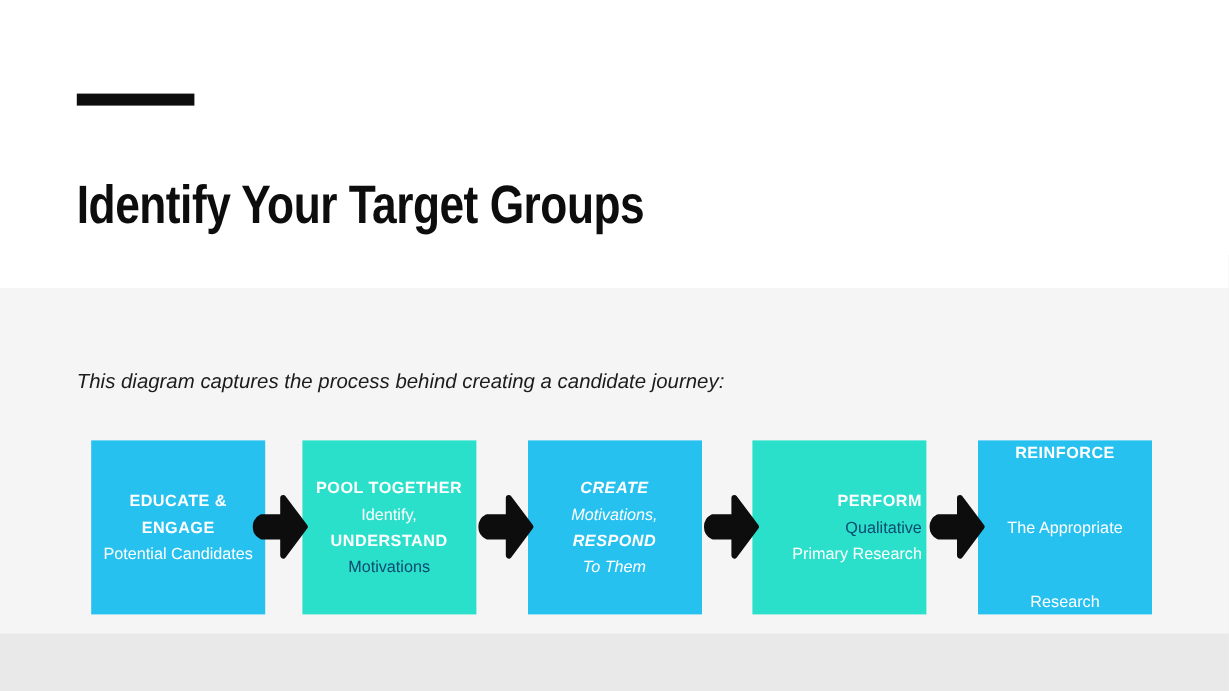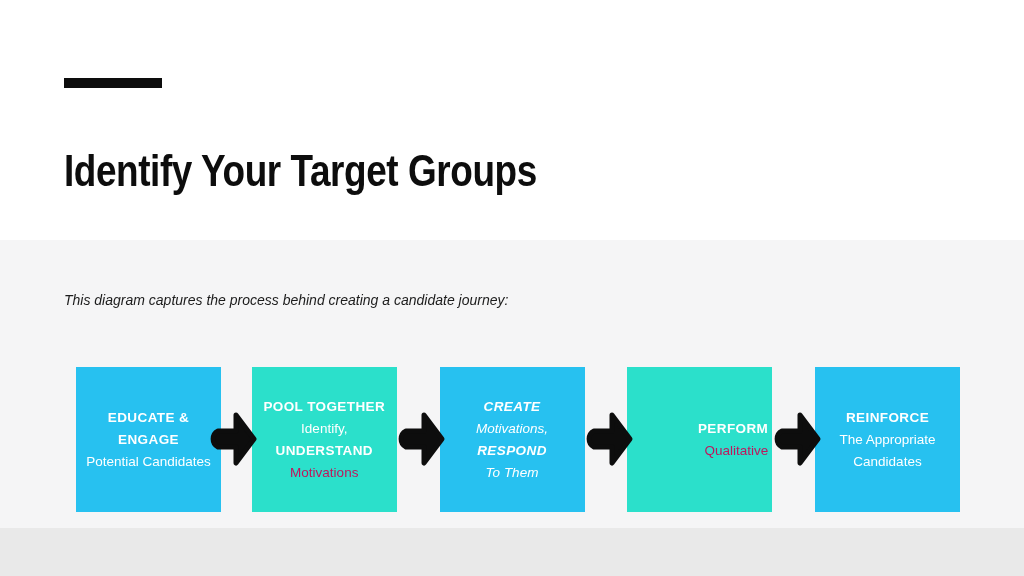--- a/index.html
+++ b/index.html
@@ -26,42 +26,42 @@
     color: #0d0d0d; white-space: nowrap;
     letter-spacing: -0.5px;
     transform: scaleX(0.82); transform-origin: left center;
   }
   .bottom-section {
     position: absolute; top: 240px; left: 0;
     width: 100%; height: 336px;
     background: var(--bg-bottom, #f5f5f6);
   }
   .subtitle {
-    position: absolute; left: 64px; top: 52px;
-    font-size: 14px; font-style: italic;
+    position: absolute; left: 64px; top: 68px;
+    font-size: 17px; font-style: italic;
     color: #1c1c1c; white-space: nowrap;
   }
   .steps-row {
     position: absolute; left: 64px; top: 127px;
     width: 896px; height: 145px;
   }
   .step-box {
     position: absolute; top: 0;
     width: 145px; height: 145px;
     display: flex; flex-direction: column;
     justify-content: center; align-items: center;
     text-align: center;
     z-index: 1;
   }
   .step-box.blue { background: var(--blue, #27c1f0); }
   .step-box.teal { background: var(--teal, #2be0cb); }
   .step-line { font-size: 13.5px; line-height: 22px; padding: 0 4px; }
   .step-line.bold-white { color: #ffffff; font-weight: bold; letter-spacing: 0.4px; }
   .step-line.regular-white { color: #ffffff; }
-  .step-line.regular-dark { color: #be185d; }
+  .step-line.regular-dark { color: #0c4a6e; }
   .arrow {
     position: absolute; top: 44px;
     width: 56px; height: 56px;
     z-index: 2;
   }
 </style>
 </head>
 <body>
 
 <div class="slide" style="--bg-top: #FFFFFF; --bg-bottom: #F5F5F6; --accent: #0D0D0D; --blue: #27C1F0; --teal: #2BE0CB;">
@@ -93,24 +93,25 @@
           <div class="step-line regular-white">Motivations,</div>
           <div class="step-line bold-white">RESPOND</div>
           <div class="step-line regular-white">To Them</div>
         </div>
         <div class="arrow" style="left: 513.875px;"><svg viewBox="0 0 56 56" width="56" height="56">
             <path d="M16 20 H34 V4 L52 28 L34 52 V36 H16 A9 9 0 0 1 16 20 Z" fill="#0D0D0D" stroke="#0D0D0D" stroke-width="5" stroke-linejoin="round"></path>
           </svg></div>
         <div class="step-box teal" style="left: 563.25px; align-items: flex-end;">
           <div class="step-line bold-white">PERFORM</div>
           <div class="step-line regular-dark">Qualitative</div>
+          <div class="step-line regular-white">Primary Research</div>
         </div>
         <div class="arrow" style="left: 701.625px;"><svg viewBox="0 0 56 56" width="56" height="56">
             <path d="M16 20 H34 V4 L52 28 L34 52 V36 H16 A9 9 0 0 1 16 20 Z" fill="#0D0D0D" stroke="#0D0D0D" stroke-width="5" stroke-linejoin="round"></path>
           </svg></div>
-        <div class="step-box blue" style="left: 751px;">
+        <div class="step-box blue" style="left: 751px; gap: 40px;">
           <div class="step-line bold-white">REINFORCE</div>
           <div class="step-line regular-white">The Appropriate</div>
-          <div class="step-line regular-white">Candidates</div>
+          <div class="step-line regular-white">Research</div>
         </div>
       </div>
   </div>
 </div>
 
 </body></html>

